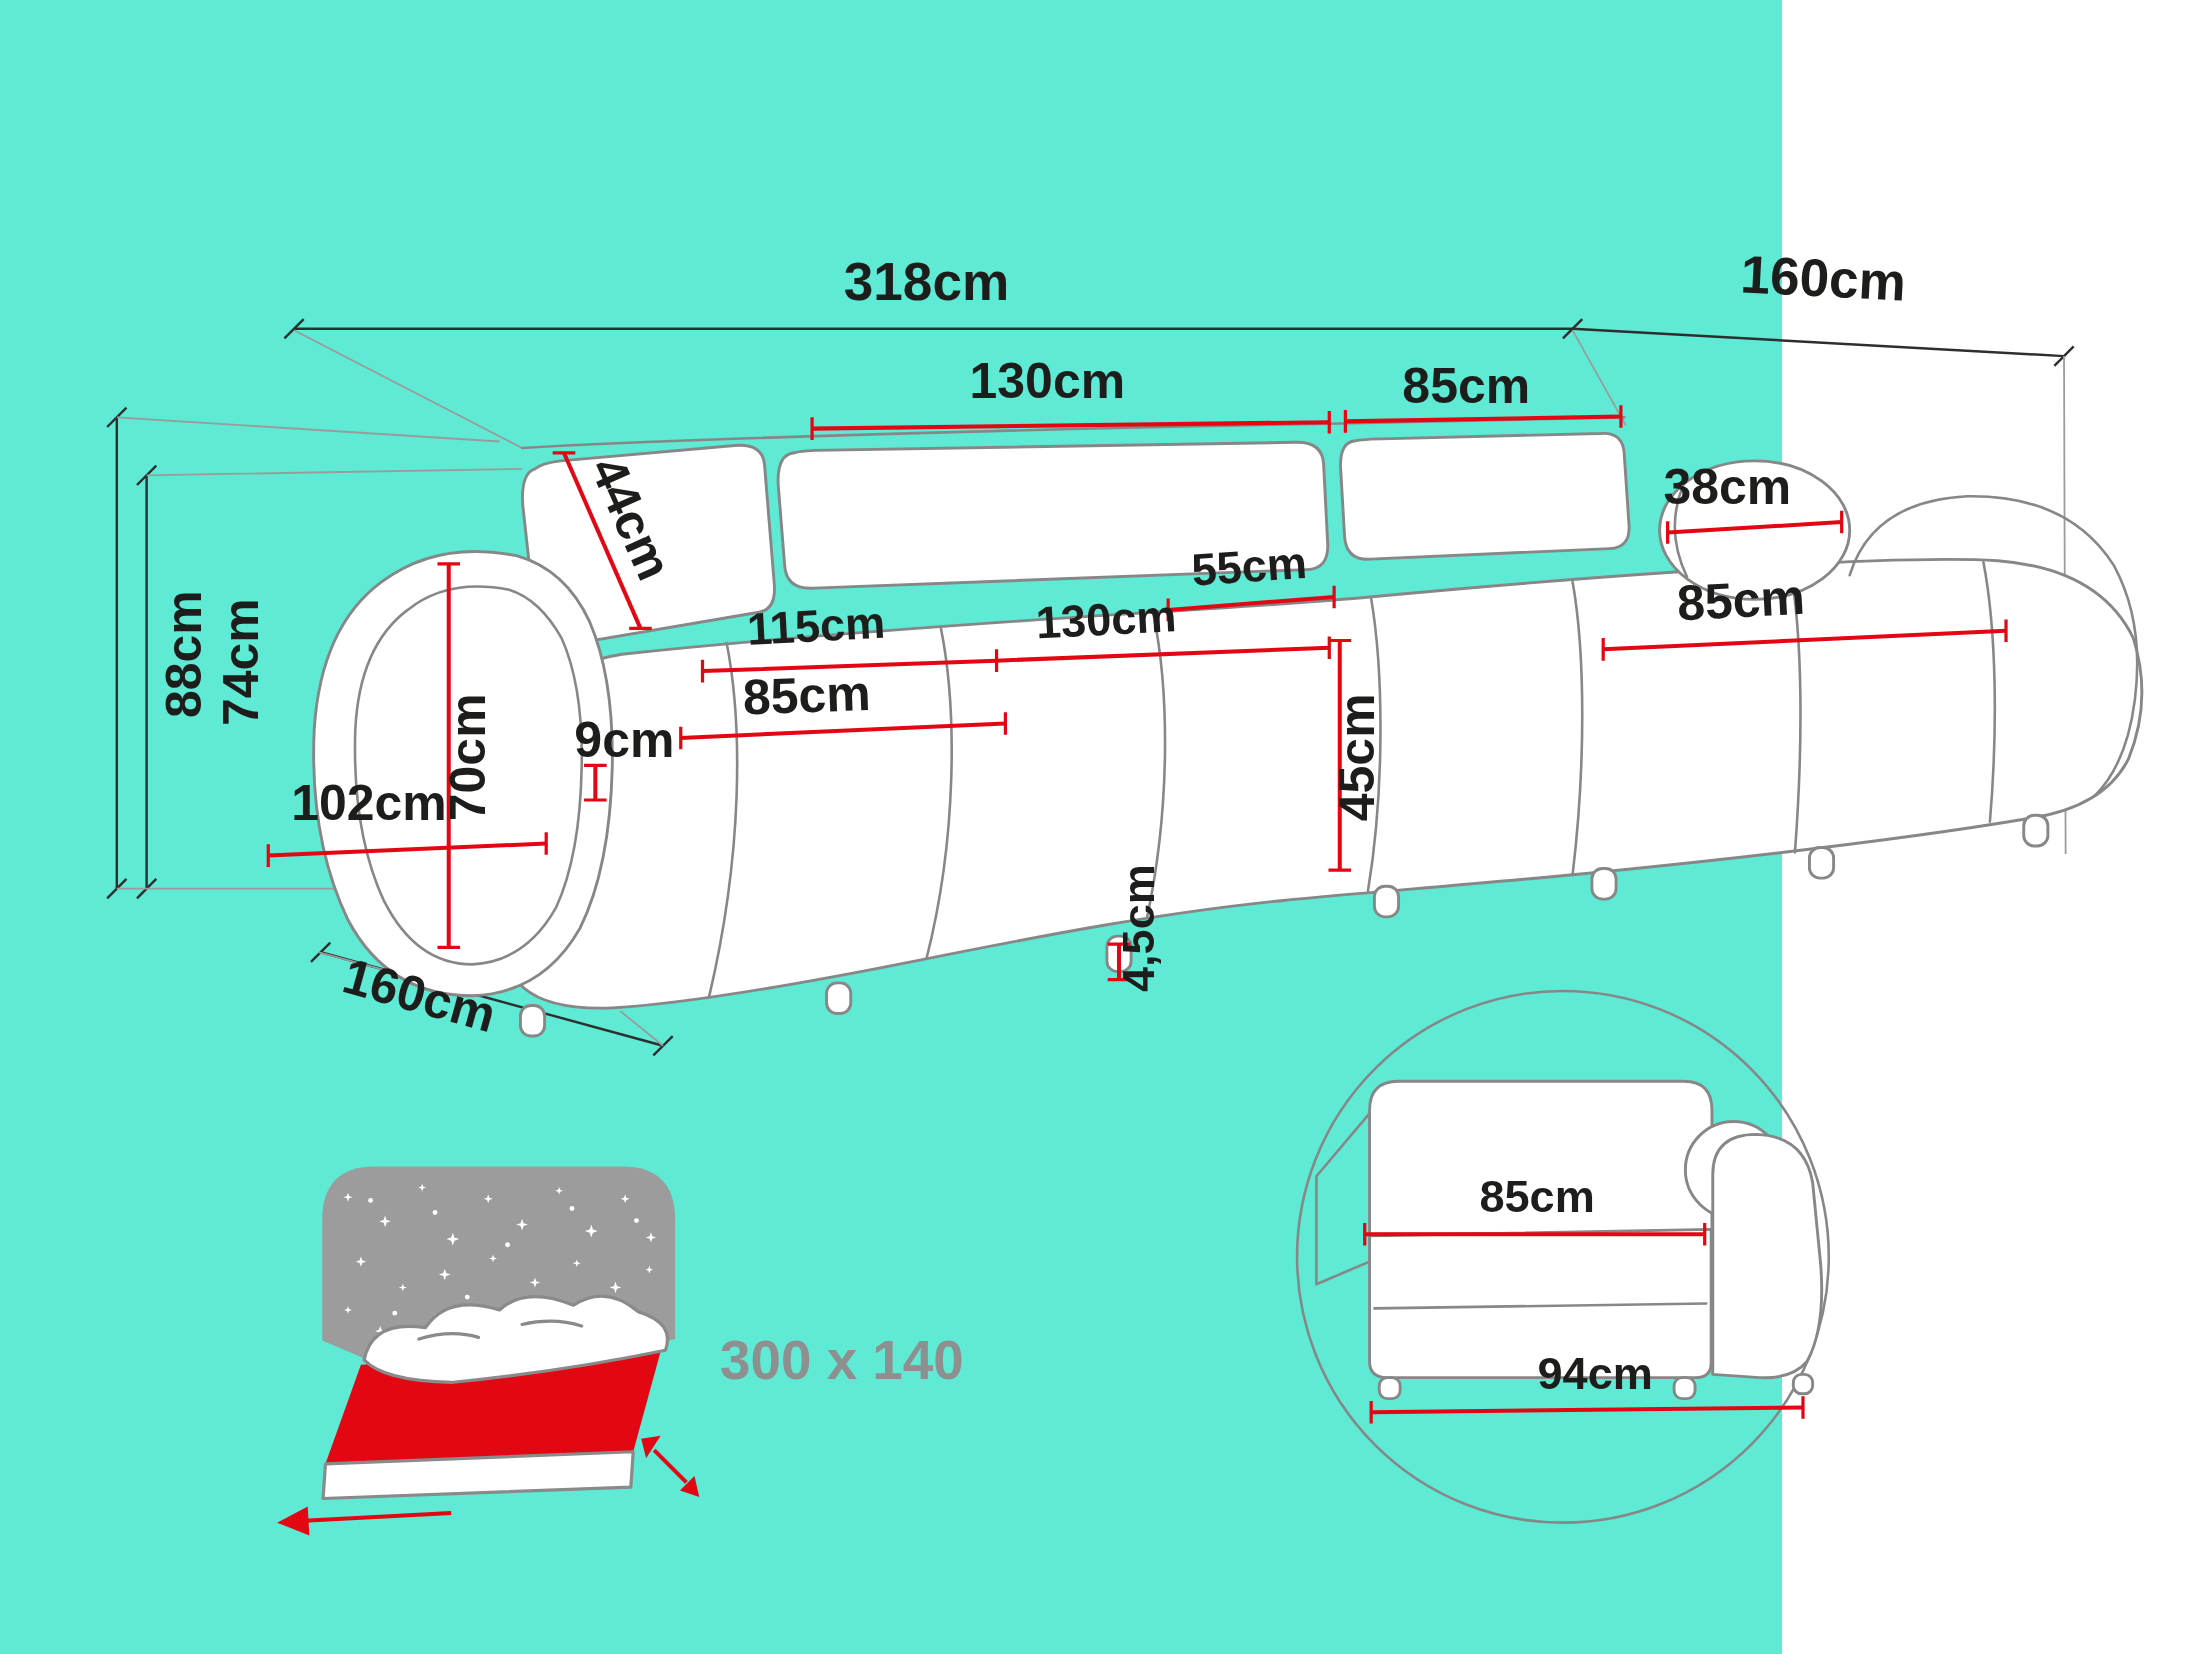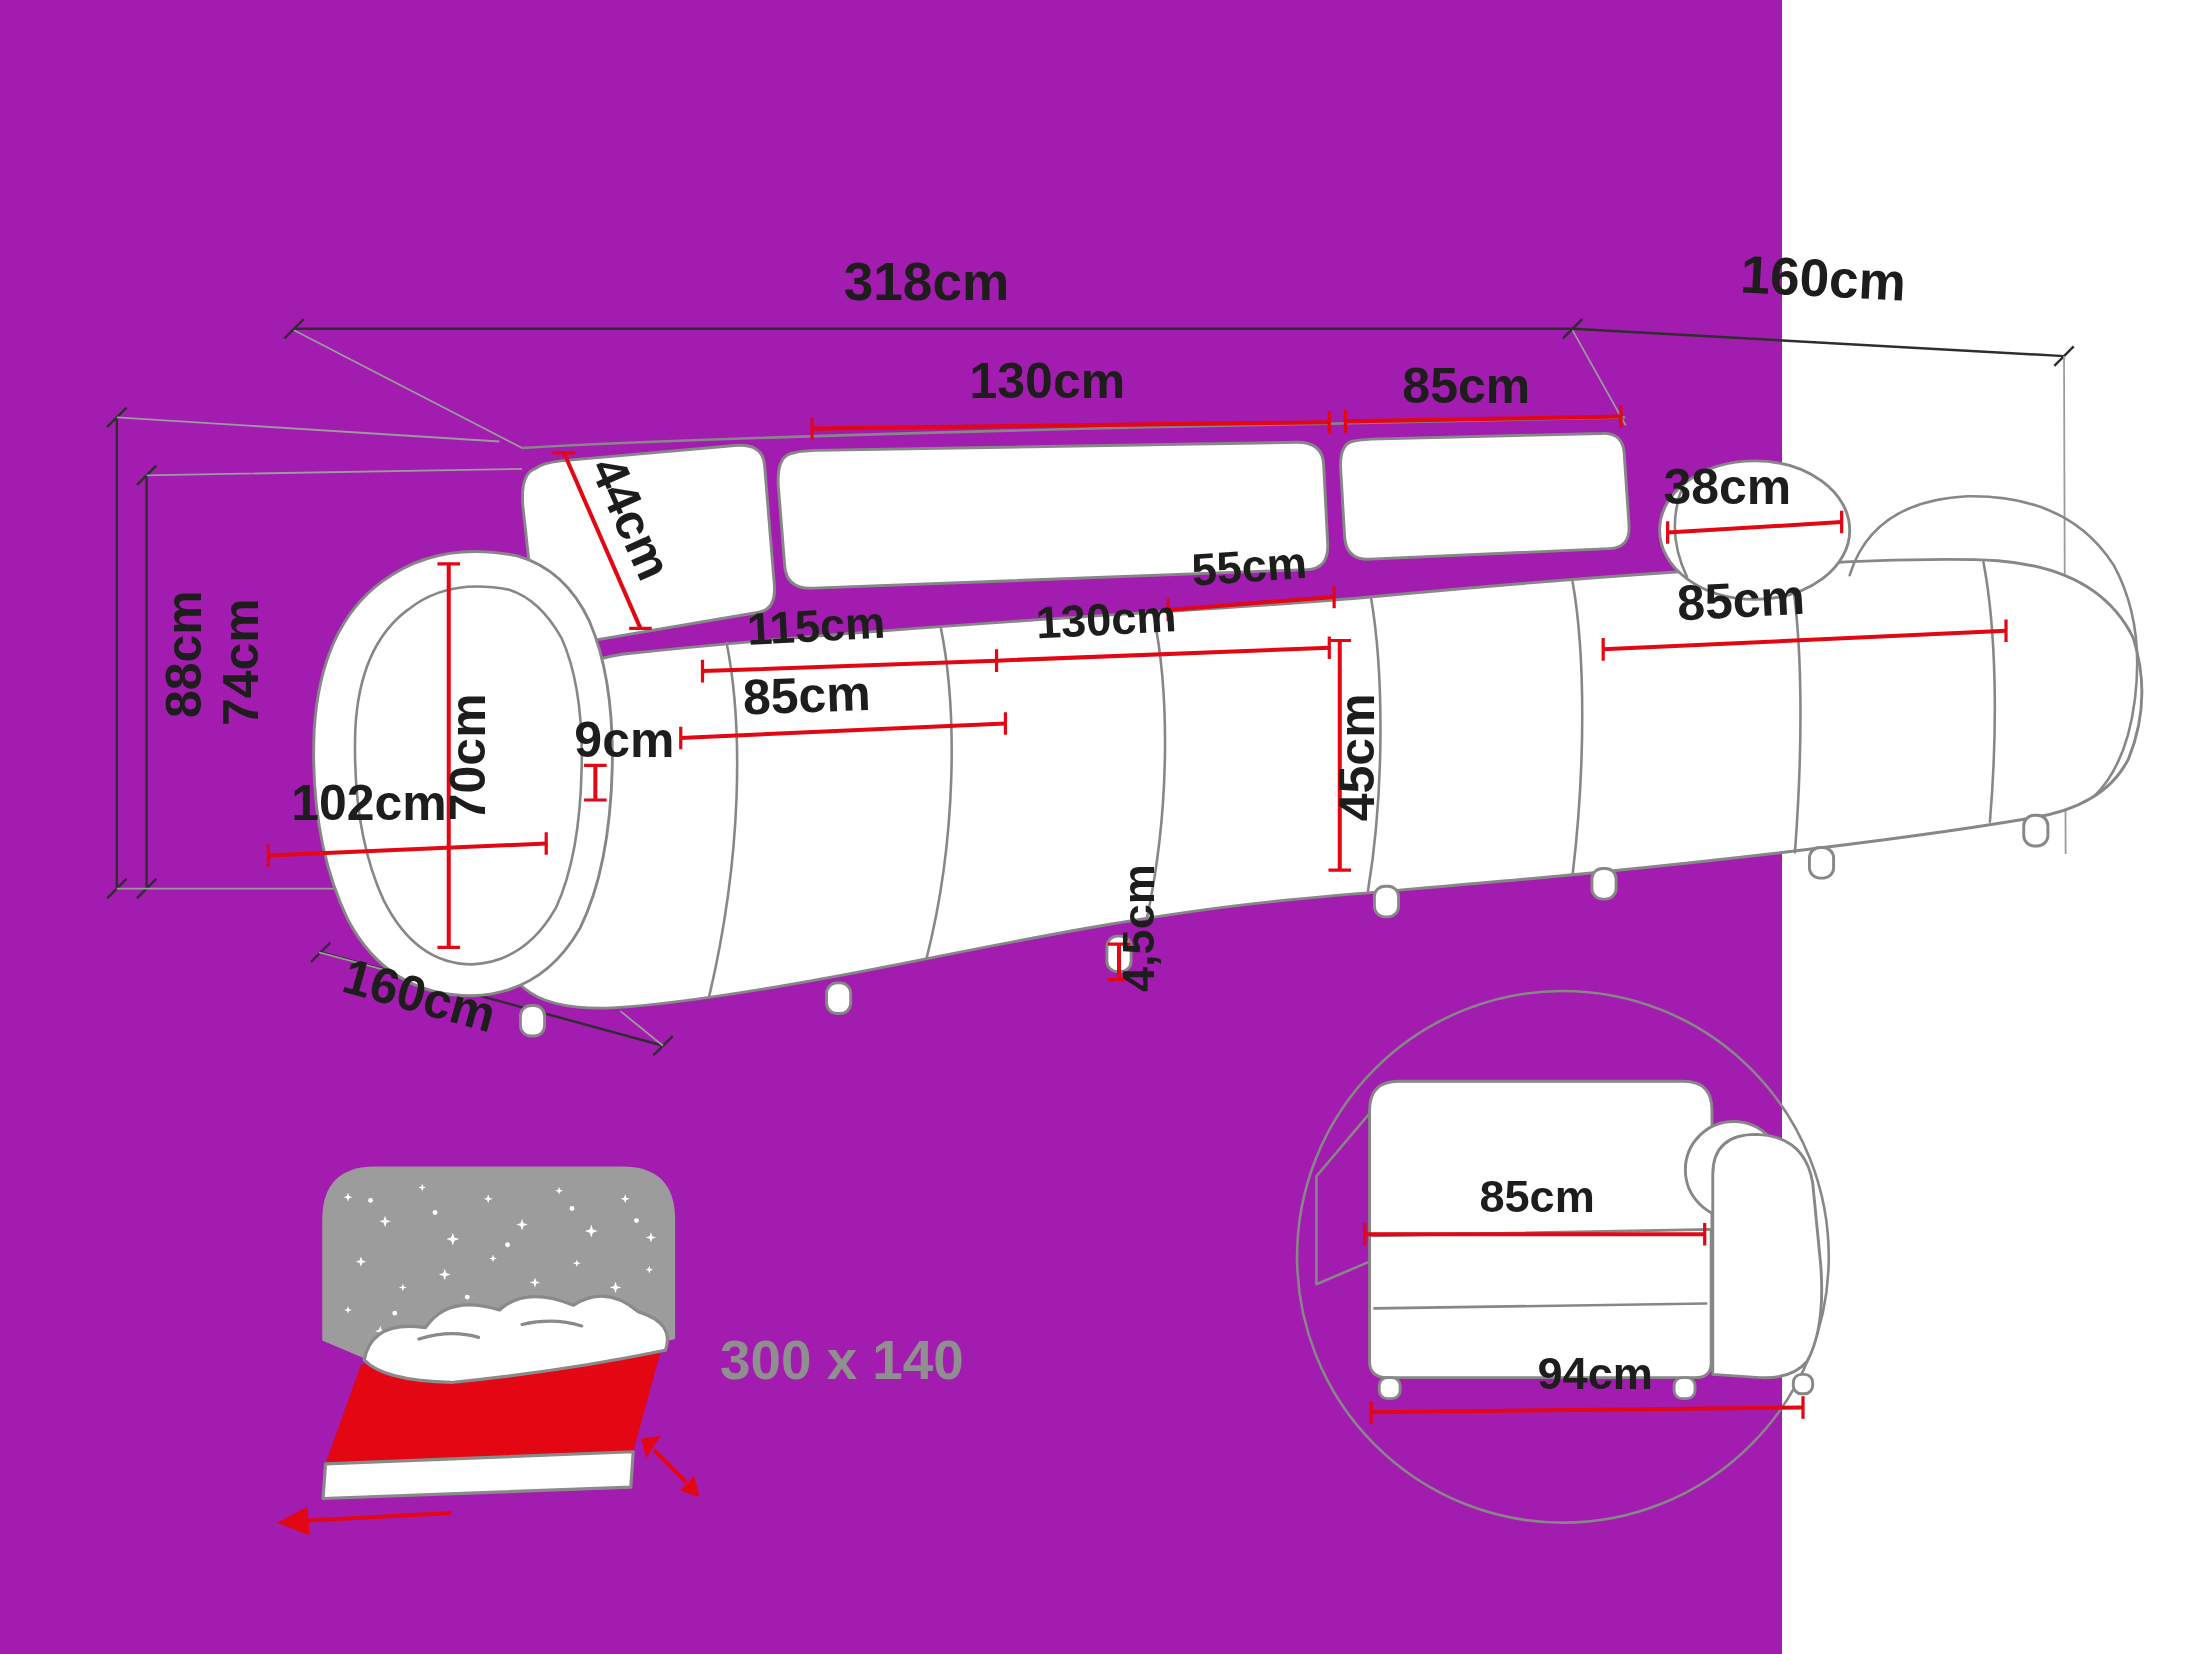--- a/index.html
+++ b/index.html
@@ -1,16 +1,16 @@
 <!DOCTYPE html>
 <html style="font-size:13px"><head>
 <meta charset="utf-8">
 <style>
   html,body{margin:0;padding:0;background:#ffffff;}
-  .stage{width:1782px;height:1654px;position:relative;background:#a21caf;}
+  .stage{width:1782px;height:1654px;position:relative;background:#5eead4;}
   svg{display:block;}
   .dim{stroke:#2e2e2e;stroke-width:3;fill:none;}
   .tick{stroke:#2e2e2e;stroke-width:3;fill:none;}
   .ext{stroke:#9b9b9b;stroke-width:2.2;fill:none;}
   .sofa{stroke:#878787;stroke-width:3.6;fill:#ffffff;stroke-linecap:round;stroke-linejoin:round;}
   .sofaline{stroke:#878787;stroke-width:3.2;fill:none;stroke-linecap:round;stroke-linejoin:round;}
   .red{stroke:#e30613;stroke-width:5;fill:none;}
   .redtick{stroke:#e30613;stroke-width:4;fill:none;}
   .redfill{fill:#e30613;stroke:none;}
   .lbl{font-family:"Liberation Sans",sans-serif;font-weight:700;fill:#1d1d1b;font-size:62px;text-anchor:middle;}

